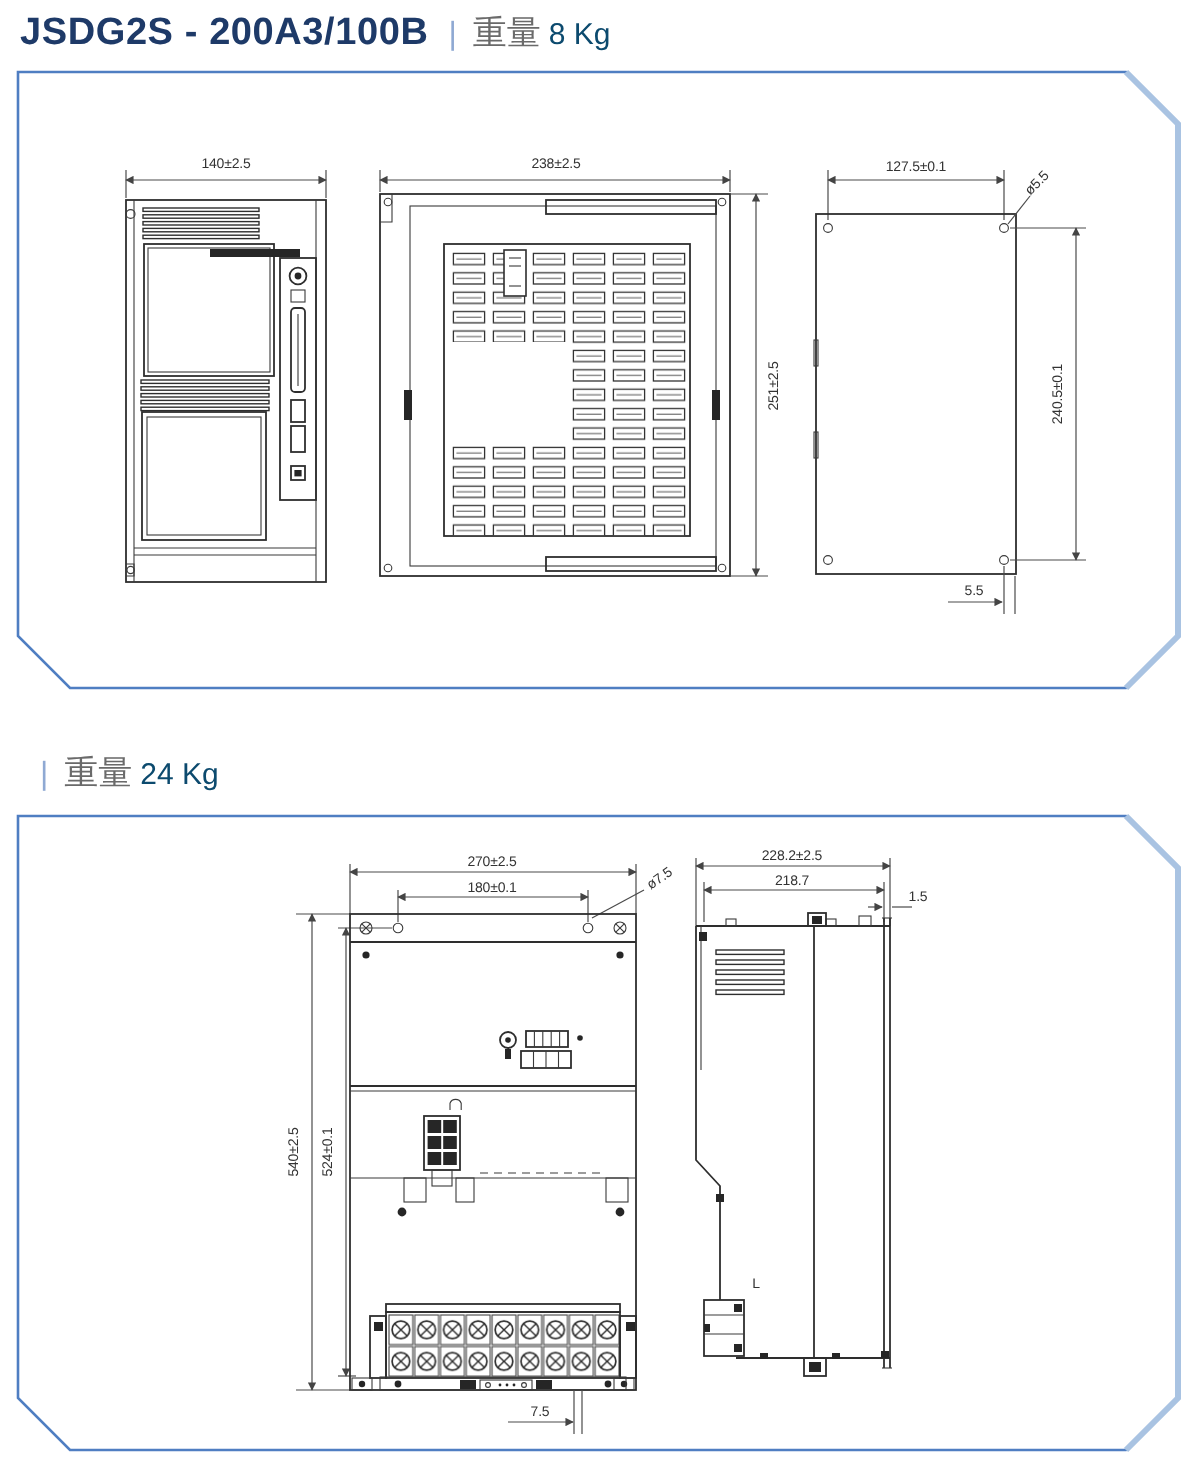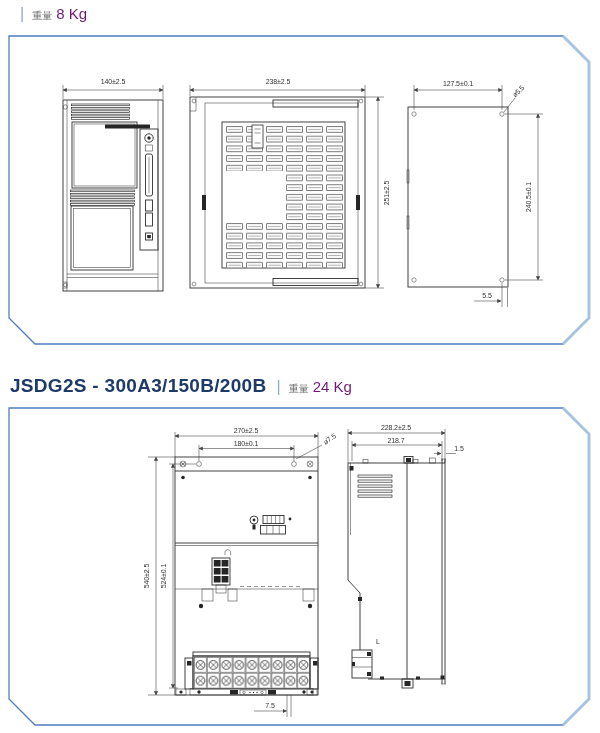--- a/index.html
+++ b/index.html
@@ -3,34 +3,35 @@
 <meta charset="utf-8">
 <style>
   html,body{margin:0;padding:0}
   body{
     width:600px;height:733px;position:relative;overflow:hidden;
     background:#ffffff;font-family:"Liberation Sans",sans-serif;
   }
   .title{position:absolute;left:10px;display:flex;align-items:baseline;white-space:nowrap}
   .model{font-size:19px;font-weight:bold;color:#1e3a68;letter-spacing:.3px}
   .sep{font-size:16px;color:#8fa9d3;margin:0 8px 0 10px}
-  .wlabel{font-size:10px;color:#6a6a6a;margin-right:4px}
-  .wvalue{font-size:15px;color:#701a75}
+  .wlabel{font-size:17px;color:#6a6a6a;margin-right:4px}
+  .wvalue{font-size:15px;color:#0c4a6e}
   svg{position:absolute;left:0}
   .ln{fill:none;stroke:#2e2e2e;stroke-width:.9}
   .lt{fill:none;stroke:#3a3a3a;stroke-width:.55}
   .dim{fill:none;stroke:#4a4a4a;stroke-width:.6}
   .dk{fill:#262626;stroke:none}
   .slat{fill:none;stroke:#2e2e2e;stroke-width:.7}
   .dtext{font-family:"Liberation Sans",sans-serif;font-size:7px;fill:#333;letter-spacing:-.1px}
 </style>
 </head>
 <body>
 
 <div class="title" style="top:5px">
+  <span class="model">JSDG2S - 200A3/100B</span>
   <span class="sep">|</span>
   <span class="wlabel">重量</span>
   <span class="wvalue">8 Kg</span>
 </div>
 
 <svg style="top:33px" width="600" height="318" viewBox="0 0 600 318">
   <defs>
     <marker id="arr1" viewBox="0 0 10 10" refX="9" refY="5" markerWidth="7" markerHeight="7" orient="auto-start-reverse">
       <path d="M0,0L10,5L0,10z" fill="#444"></path>
     </marker>
@@ -159,21 +160,20 @@
     <text class="dtext" x="531" y="164" text-anchor="middle" transform="rotate(-90 531 164)">240.5±0.1</text>
 
     <line class="dim" x1="502" y1="250" x2="502" y2="274"></line>
     <line class="dim" x1="507.5" y1="255" x2="507.5" y2="274"></line>
     <line class="dim" x1="474" y1="268" x2="501" y2="268" marker-end="url(#arr1)"></line>
     <text class="dtext" x="487" y="264.5" text-anchor="middle">5.5</text>
   </g>
 </svg>
 
 <div class="title" style="top:375px">
-  <span class="model">JSDG2S - 300A3/150B/200B</span>
   <span class="sep">|</span>
   <span class="wlabel">重量</span>
   <span class="wvalue">24 Kg</span>
 </div>
 
 <svg style="top:405px" width="600" height="328" viewBox="0 0 600 328">
   <defs>
     <marker id="arr2" viewBox="0 0 10 10" refX="9" refY="5" markerWidth="7" markerHeight="7" orient="auto-start-reverse">
       <path d="M0,0L10,5L0,10z" fill="#444"></path>
     </marker>

